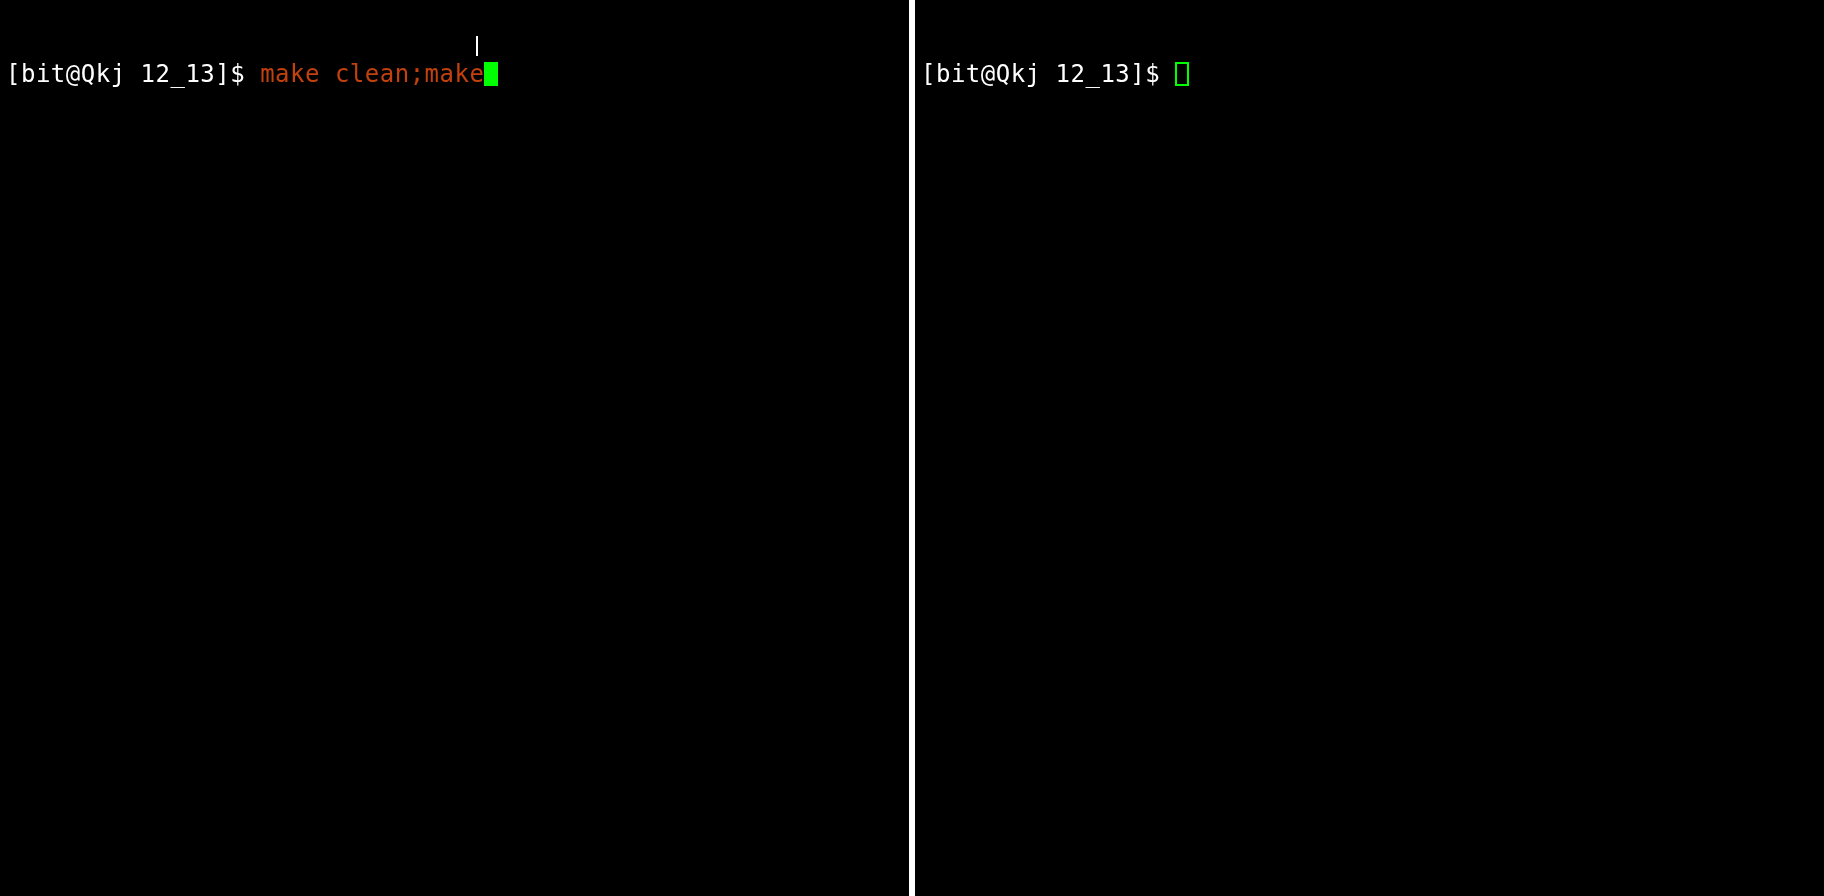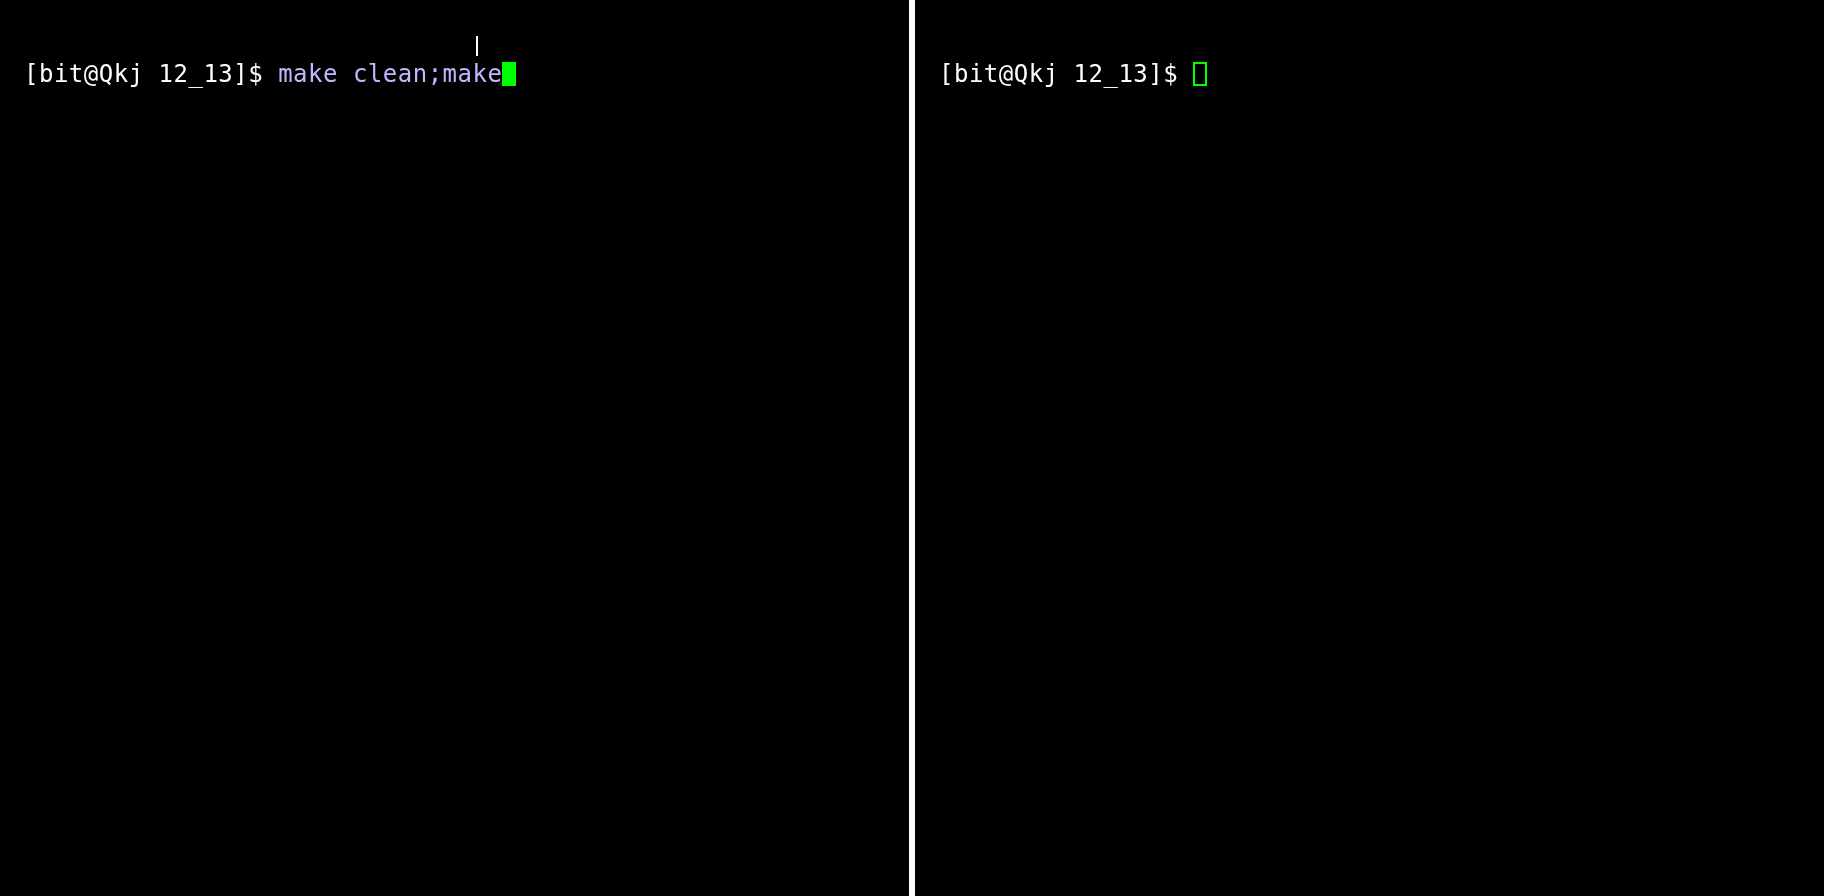--- a/index.html
+++ b/index.html
@@ -15,40 +15,40 @@
   }
   .split-container {
     display: flex;
     width: 100%;
     height: 100%;
   }
   .pane {
     position: relative;
     background: #000000;
     flex: 1;
-    padding: 4px 24px;
+    padding: 4px 6px;
     box-sizing: border-box;
     white-space: pre;
   }
   .divider {
     width: 6px;
     background: #ffffff;
     flex: none;
   }
   .line {
     display: flex;
     align-items: flex-start;
     line-height: 28px;
     letter-spacing: 0.5px;
   }
   .prompt {
     color: #ffffff;
   }
   .command {
-    color: #c4b5fd;
+    color: #c2410c;
   }
   .cursor {
     display: inline-block;
     width: 14px;
     height: 24px;
     margin-top: 2px;
     vertical-align: top;
   }
   .cursor-active {
     background: #00ff00;

